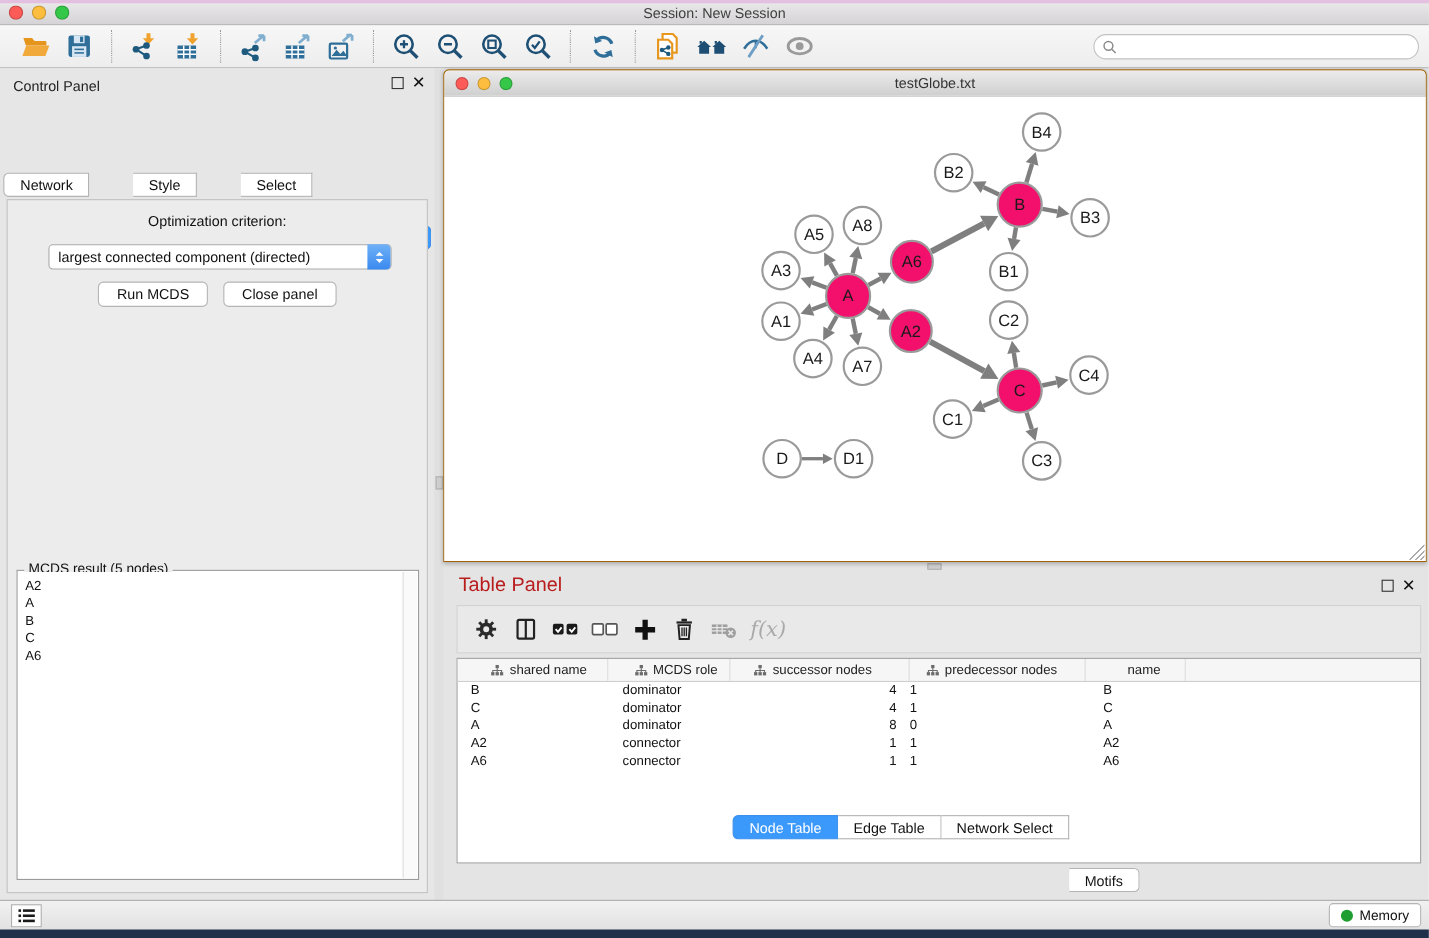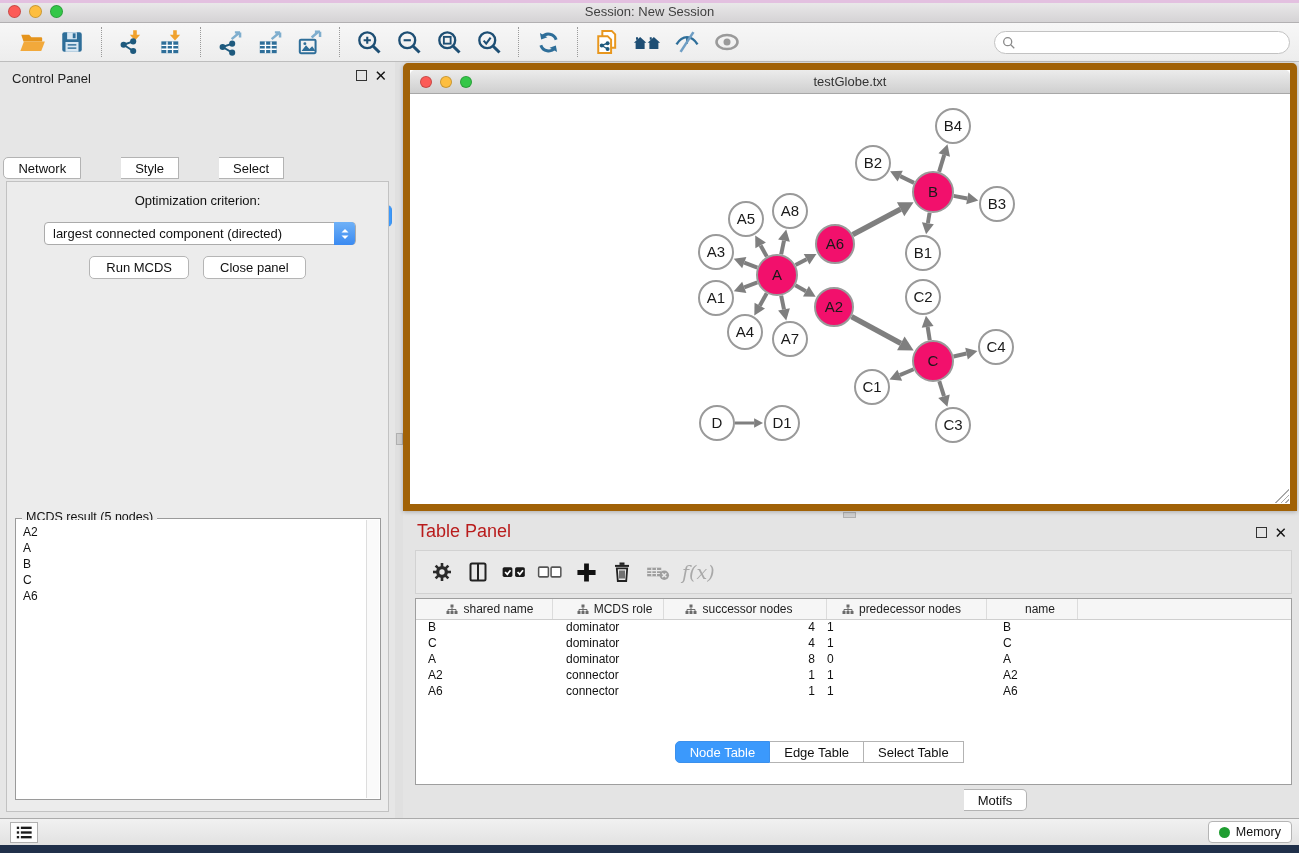--- a/index.html
+++ b/index.html
@@ -59,21 +59,21 @@
   .result-list li { line-height:16px; }
   .v-scroll { position:absolute; top:1px; bottom:1px; right:1px; width:13px; background:#fafafa; border-left:1px solid #ddd; }
 
   
   .v-split { position:absolute; left:395px; top:62px; width:8px; height:756px; background:#e0e0e0; }
   .v-grip { position:absolute; left:0.5px; top:371px; width:7px; height:12px; background:#cfcfcf; border:1px solid #b0b0b0; }
   .h-grip { position:absolute; left:843px; top:512px; width:13px; height:6px; background:#cfcfcf; border:1px solid #b0b0b0; }
 
   
   .net-window { position:absolute; left:403px; top:63px; width:894px; height:448px;
-    border:7px solid #a16207; border-radius:5px 5px 0 0; background:#fff;
+    border:1px solid #a16207; border-radius:5px 5px 0 0; background:#fff;
     box-shadow:0 1px 4px rgba(0,0,0,.25); }
   .net-titlebar { height:24px; background:linear-gradient(#ececec,#cfcfcf);
     border-bottom:1px solid #a8a8a8; border-radius:5px 5px 0 0; position:relative; }
   .net-titlebar .traffic { left:10px; top:6px; }
   .net-titlebar .traffic .light { width:12px; height:12px; }
   .net-titlebar .title { position:absolute; width:100%; text-align:center; top:4px; font-size:13px; color:#333; }
   .net-canvas { position:absolute; left:0; top:24px; right:0; bottom:0; background:#fff; overflow:hidden; }
   .resize-grip { position:absolute; right:1px; bottom:1px; width:14px; height:14px;
     background:
       linear-gradient(135deg, transparent 48%, #aaa 48%, #aaa 54%, transparent 54%),
@@ -613,21 +613,21 @@
             <div class="td c3">1</div>
             <div class="td c4">A6</div>
           </div>
         </div>
     </div>
 
     <div class="tp-tabs-wrap">
       <div class="seg-tabs" style="position:static">
         <div class="seg active">Node Table</div>
         <div class="seg">Edge Table</div>
-        <div class="seg">Select Table</div>
+        <div class="seg">Network Select</div>
         <div class="seg">Motifs</div>
       </div>
     </div>
   </div>
 
   <div class="statusbar">
     <div class="list-btn">
       <svg width="18" height="17" viewBox="0 0 20 18">
         <g fill="#1a1a1a">
           <rect x="2" y="2.5" width="2.6" height="2.6"></rect>

